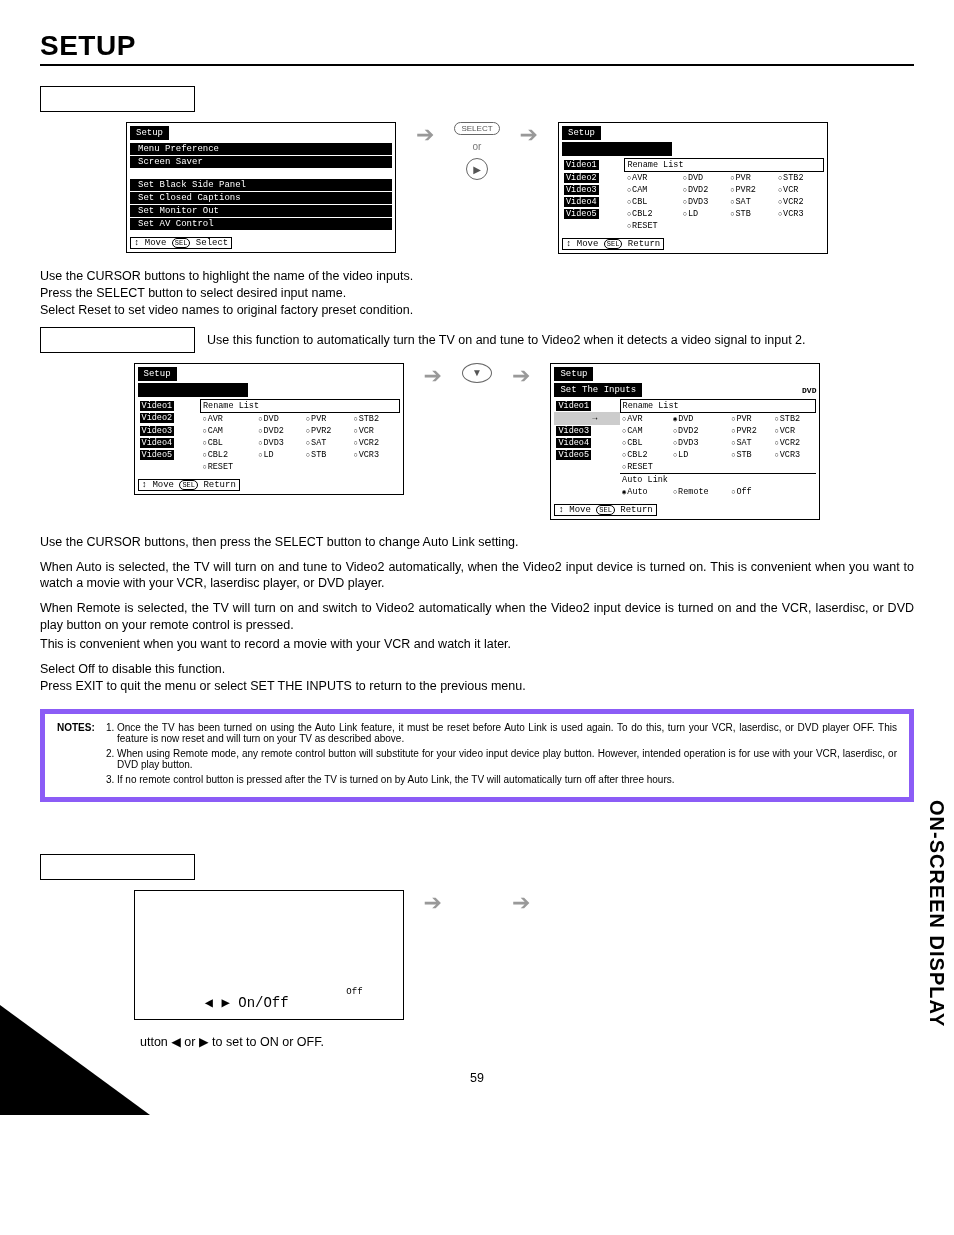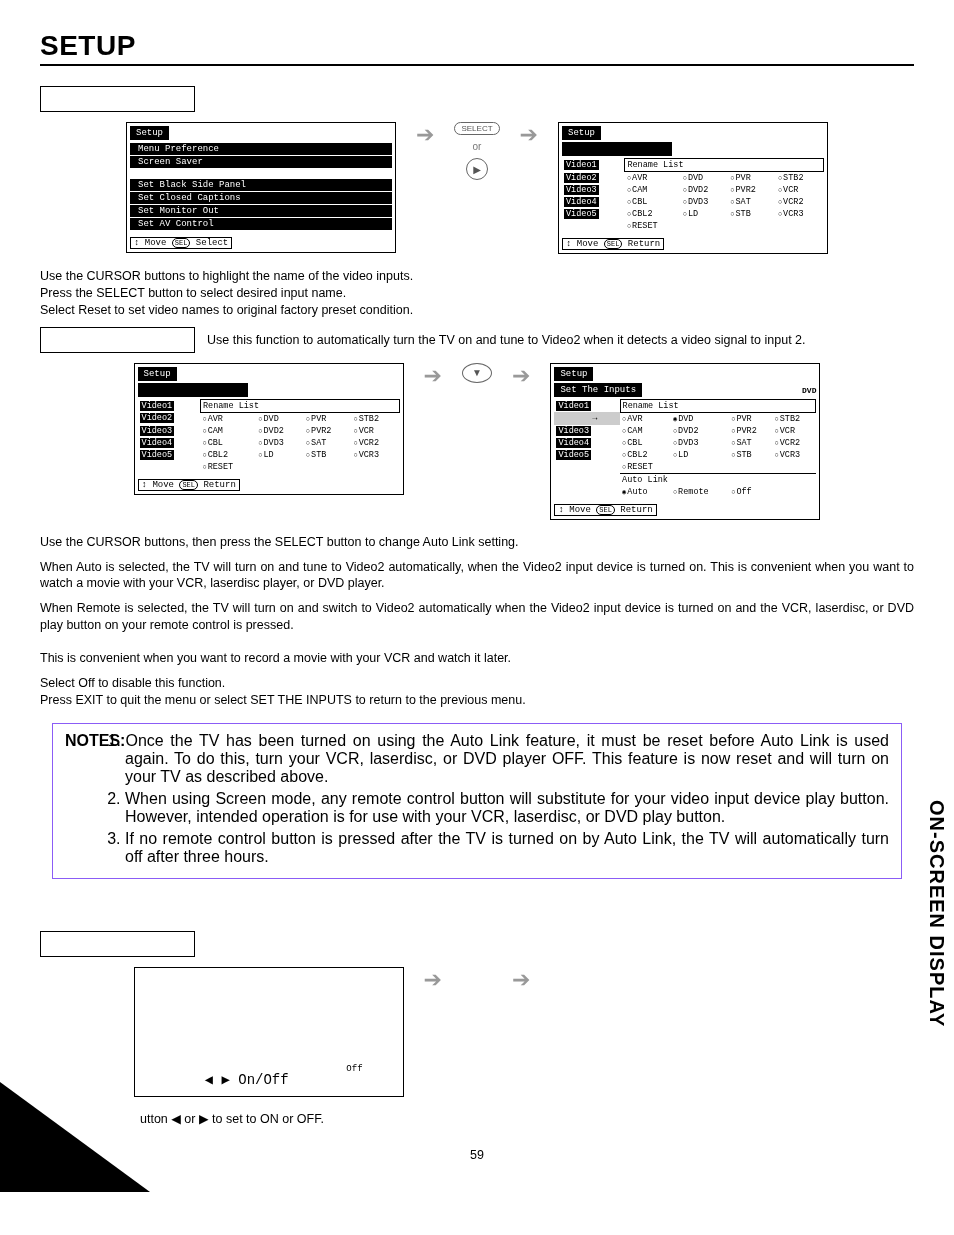--- a/index.html
+++ b/index.html
@@ -43,21 +43,21 @@
   .osd .tab.hl { background:#000; color:#fff; }
   .osd .row-item { padding: 1px 8px; margin: 1px 0; }
   .osd .hl { background:#000; color:#fff; }
   .osd .foot { border-top: 0; margin-top: 6px; padding-top:2px; display:flex; gap:6px; align-items:center;}
   .osd .footbox { border:1px solid #000; padding:0 3px; display:inline-block;}
   .arrow-col { display:flex; flex-direction:column; align-items:center; justify-content:center; gap:6px; font-size:10px; color:#777;}
   .big-arrow { font-size: 22px; color: #999; }
   .btn-shape { border:1px solid #666; border-radius:10px; padding:1px 6px; font-size:8px; color:#555;}
   .btn-circle { border:1px solid #666; border-radius:50%; width:22px; height:22px; display:flex; align-items:center; justify-content:center; font-size:10px; color:#555;}
   .para { font-size: 12.5px; margin: 8px 0; line-height: 1.35; text-align: justify; }
-  .notes-box { border:1px solid #8b5cf6; padding:8px 12px; margin:14px 12px; font-size:16px; }
+  .notes-box { border:5px solid #8b5cf6; padding:8px 12px; margin:14px 0; font-size:10px; }
   .notes-box ol { margin: 0 0 0 60px; padding: 0; }
   .notes-box li { margin-bottom: 4px; text-align: justify; }
   .notes-label { float:left; font-weight:bold; }
   .sidebar-label {
     position: absolute;
     right: 6px;
     top: 800px;
     writing-mode: vertical-rl;
     font-size: 20px;
     font-weight: bold;
@@ -295,29 +295,29 @@
           </tr>
     </tbody>
       </table>
     <div class="foot footbox"><span>↕</span>&nbsp;<span>Move</span>&nbsp;<span style="border:1px solid #000;border-radius:6px;padding:0 2px;font-size:7px;">SEL</span>&nbsp;<span>Return</span></div>
   </div>
 </div>
 
 <div class="para">Use the CURSOR buttons, then press the SELECT button to change Auto Link setting.</div>
 <div class="para">When Auto is selected, the TV will turn on and tune to Video2 automatically, when the Video2 input device is turned on. This is convenient when you want to watch a movie with your VCR, laserdisc player, or DVD player.</div>
 <div class="para" style="margin-bottom:0;">When Remote is selected, the TV will turn on and switch to Video2 automatically when the Video2 input device is turned on and the VCR, laserdisc, or DVD play button on your remote control is pressed.</div>
-<div class="para" style="margin-top:16px;">This is convenient when you want to record a movie with your VCR and watch it later.</div>
+<div class="para" style="margin-top:2px;">This is convenient when you want to record a movie with your VCR and watch it later.</div>
 <div class="para" style="margin-bottom:0;">Select Off to disable this function.</div>
 <div class="para" style="margin-top:0;">Press EXIT to quit the menu or select SET THE INPUTS to return to the previous menu.</div>
 
 <div class="notes-box">
   <span class="notes-label">NOTES:</span>
   <ol>
     <li>Once the TV has been turned on using the Auto Link feature, it must be reset before Auto Link is used again. To do this, turn your VCR, laserdisc, or DVD player OFF. This feature is now reset and will turn on your TV as described above.</li>
-    <li>When using Screen mode, any remote control button will substitute for your video input device play button. However, intended operation is for use with your VCR, laserdisc, or DVD play button.</li>
+    <li>When using Remote mode, any remote control button will substitute for your video input device play button. However, intended operation is for use with your VCR, laserdisc, or DVD play button.</li>
     <li>If no remote control button is pressed after the TV is turned on by Auto Link, the TV will automatically turn off after three hours.</li>
   </ol>
 </div>
 
 <div class="sidebar-label">ON-SCREEN DISPLAY</div>
 
 <div style="height:30px;"></div>
 <div class="feature-box">
   <div class="feature-label"></div>
   <div class="feature-desc"></div>

